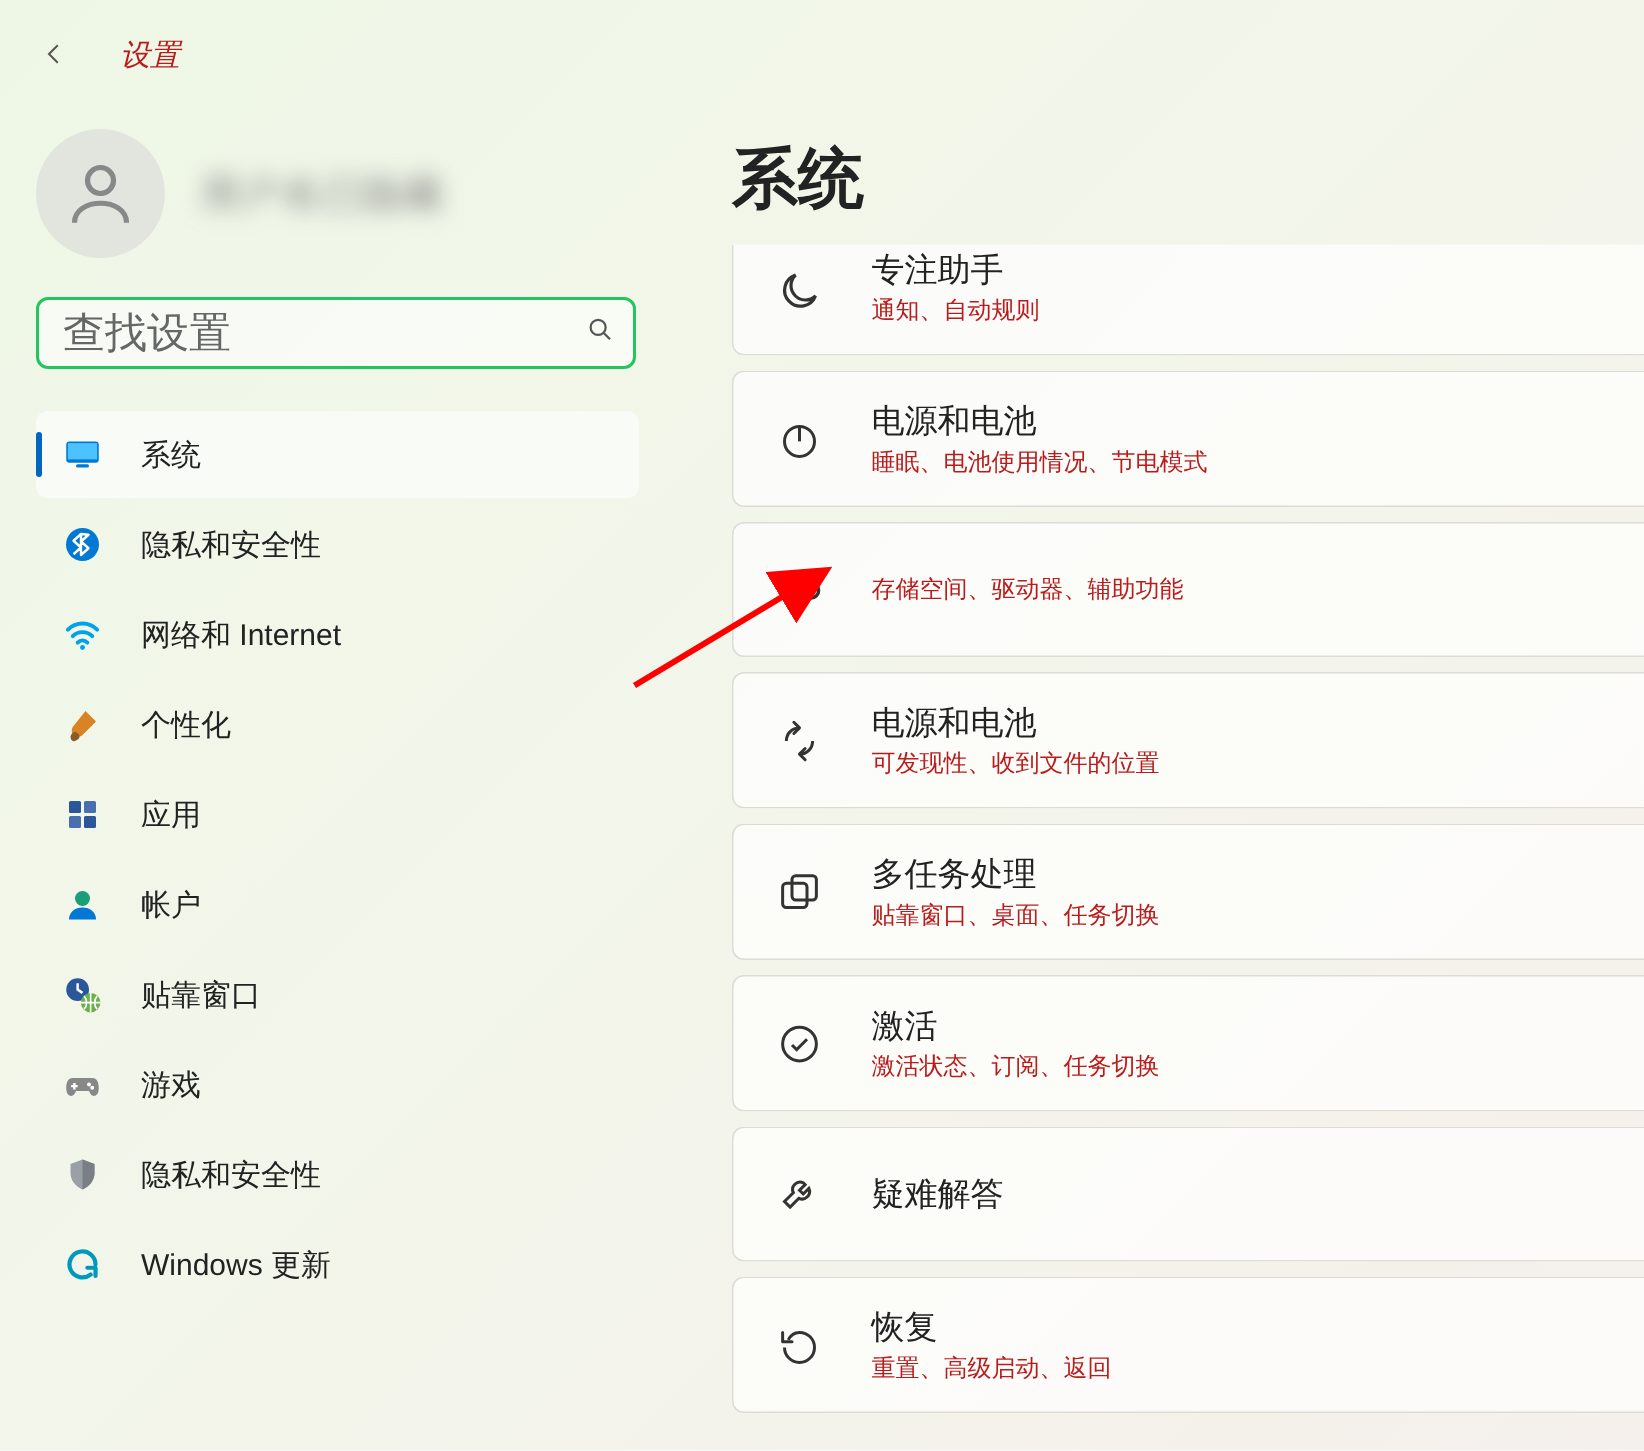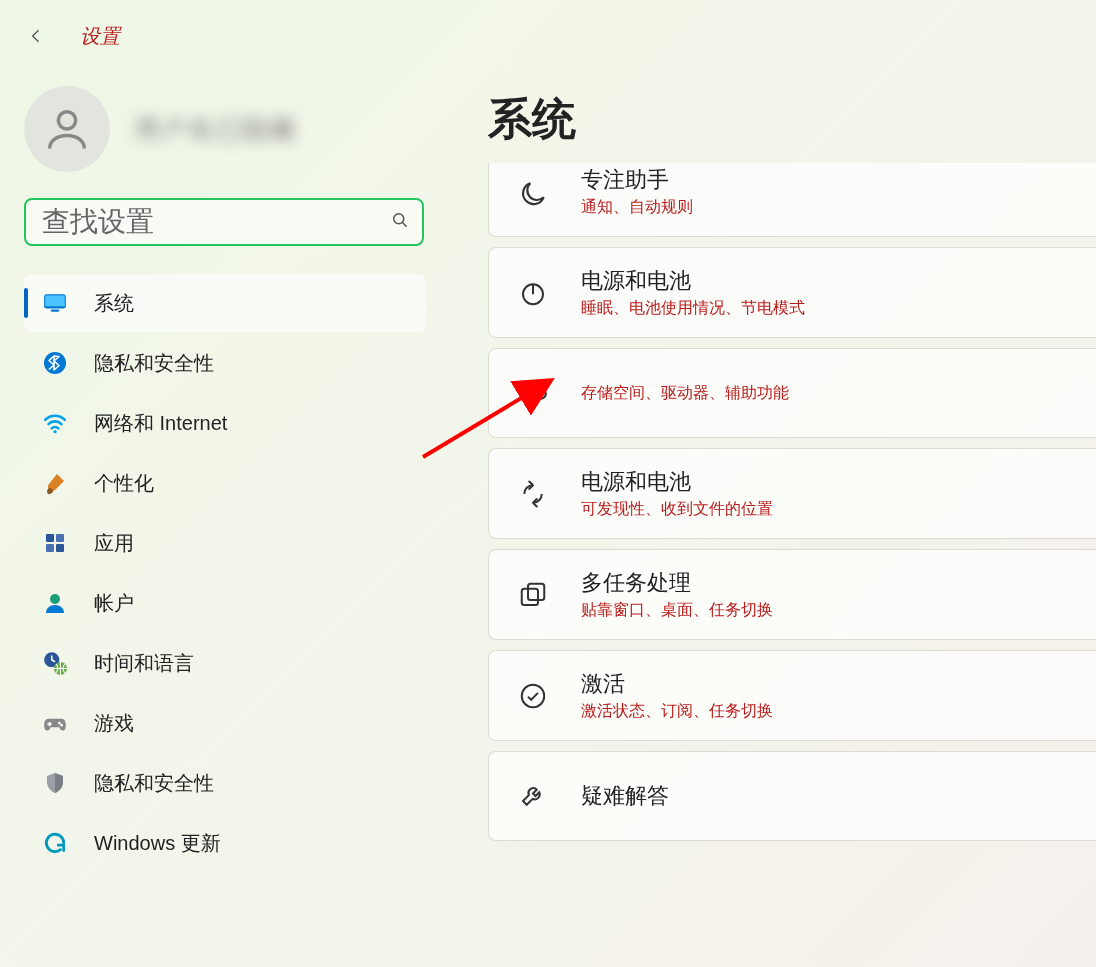--- a/index.html
+++ b/index.html
@@ -276,21 +276,21 @@
 
     <div class="nav-item">
       <span class="nav-icon">
         <svg width="26" height="26" viewBox="0 0 24 24">
             <circle cx="9" cy="9" r="7" fill="#2b579a"></circle>
             <path d="M9 5v4l3 2" stroke="#fff" stroke-width="1.5" fill="none"></path>
             <circle cx="17" cy="17" r="6" fill="#6ab04c"></circle>
             <path d="M11 17h12M17 11v12M13 13c2 2 2 6 0 8M21 13c-2 2-2 6 0 8" stroke="#fff" stroke-width="1" fill="none"></path>
           </svg>
       </span>
-      <span>时间和语言</span>
+      <span>贴靠窗口</span>
     </div>
 
     <div class="nav-item">
       <span class="nav-icon c-grey">
         <svg width="26" height="26" viewBox="0 0 24 24">
             <path d="M6 8h12c3 0 4 3 4 6s-1 5-3 5c-1.5 0-2-1-3-3H8c-1 2-1.5 3-3 3-2 0-3-2-3-5s1-6 4-6z" fill="#888"></path>
             <circle cx="16" cy="12" r="1.2" fill="#fff"></circle>
             <circle cx="18" cy="14" r="1.2" fill="#fff"></circle>
             <path d="M7 11v4M5 13h4" stroke="#fff" stroke-width="1.5"></path>
           </svg>
@@ -408,20 +408,32 @@
         <span class="card-icon">
           <svg width="30" height="30" viewBox="0 0 24 24" fill="none" stroke="#333" stroke-width="1.6">
               <path d="M14 6a4 4 0 00-5.3 5.3L4 16l3 3 4.7-4.7A4 4 0 0017 9l-3 3-2-2 3-3-1-1z"></path>
             </svg>
         </span>
         <div class="card-text">
           <span class="c-title">疑难解答</span>
         </div>
       </div>
 
+      <div class="card">
+        <span class="card-icon">
+          <svg width="30" height="30" viewBox="0 0 24 24" fill="none" stroke="#333" stroke-width="1.6">
+              <path d="M4 13a8 8 0 108-8c-3 0-5 2-6 4"></path>
+              <path d="M3 5v5h5" stroke-linecap="round" stroke-linejoin="round"></path>
+            </svg>
+        </span>
+        <div class="card-text">
+          <span class="c-title">恢复</span>
+          <span class="c-desc">重置、高级启动、返回</span>
+        </div>
+      </div>
 
     </div>
   </div>
 
 </div>
 
 <svg class="arrow-annot" width="170" height="100" viewBox="0 0 170 100">
   <defs>
     <marker id="ah" markerWidth="10" markerHeight="10" refX="8" refY="5" orient="auto">
       <path d="M0 0L10 5L0 10z" fill="#ff0000"></path>

